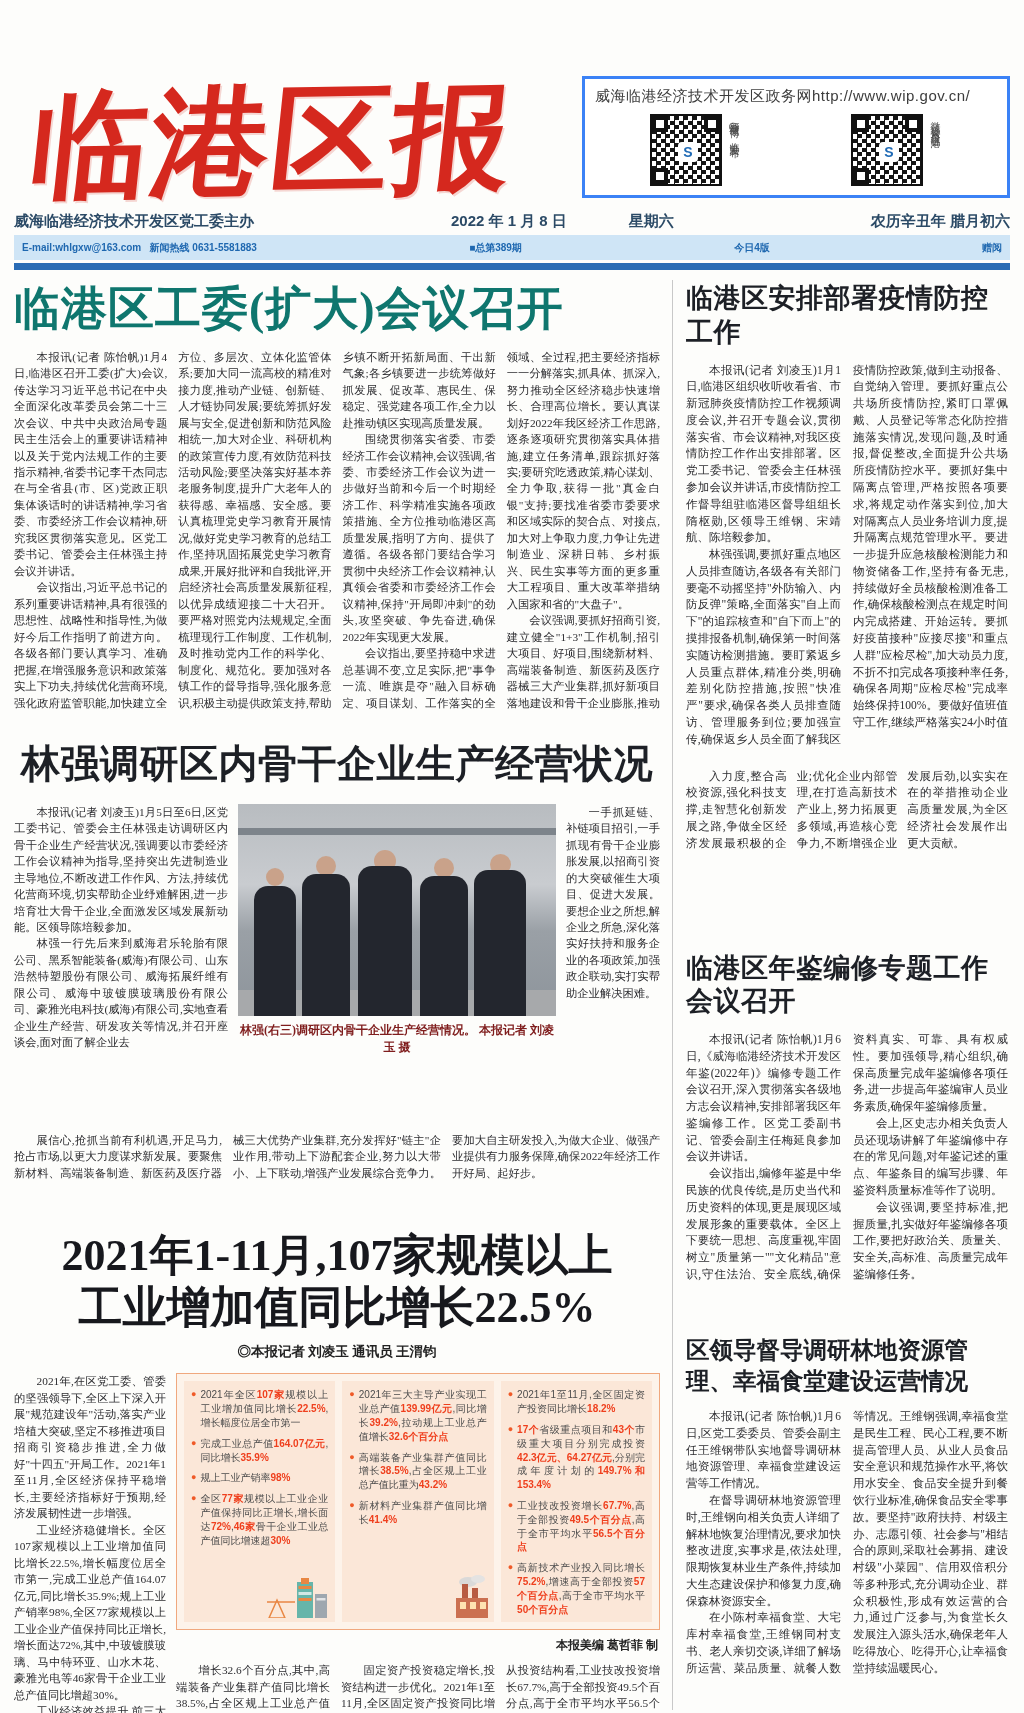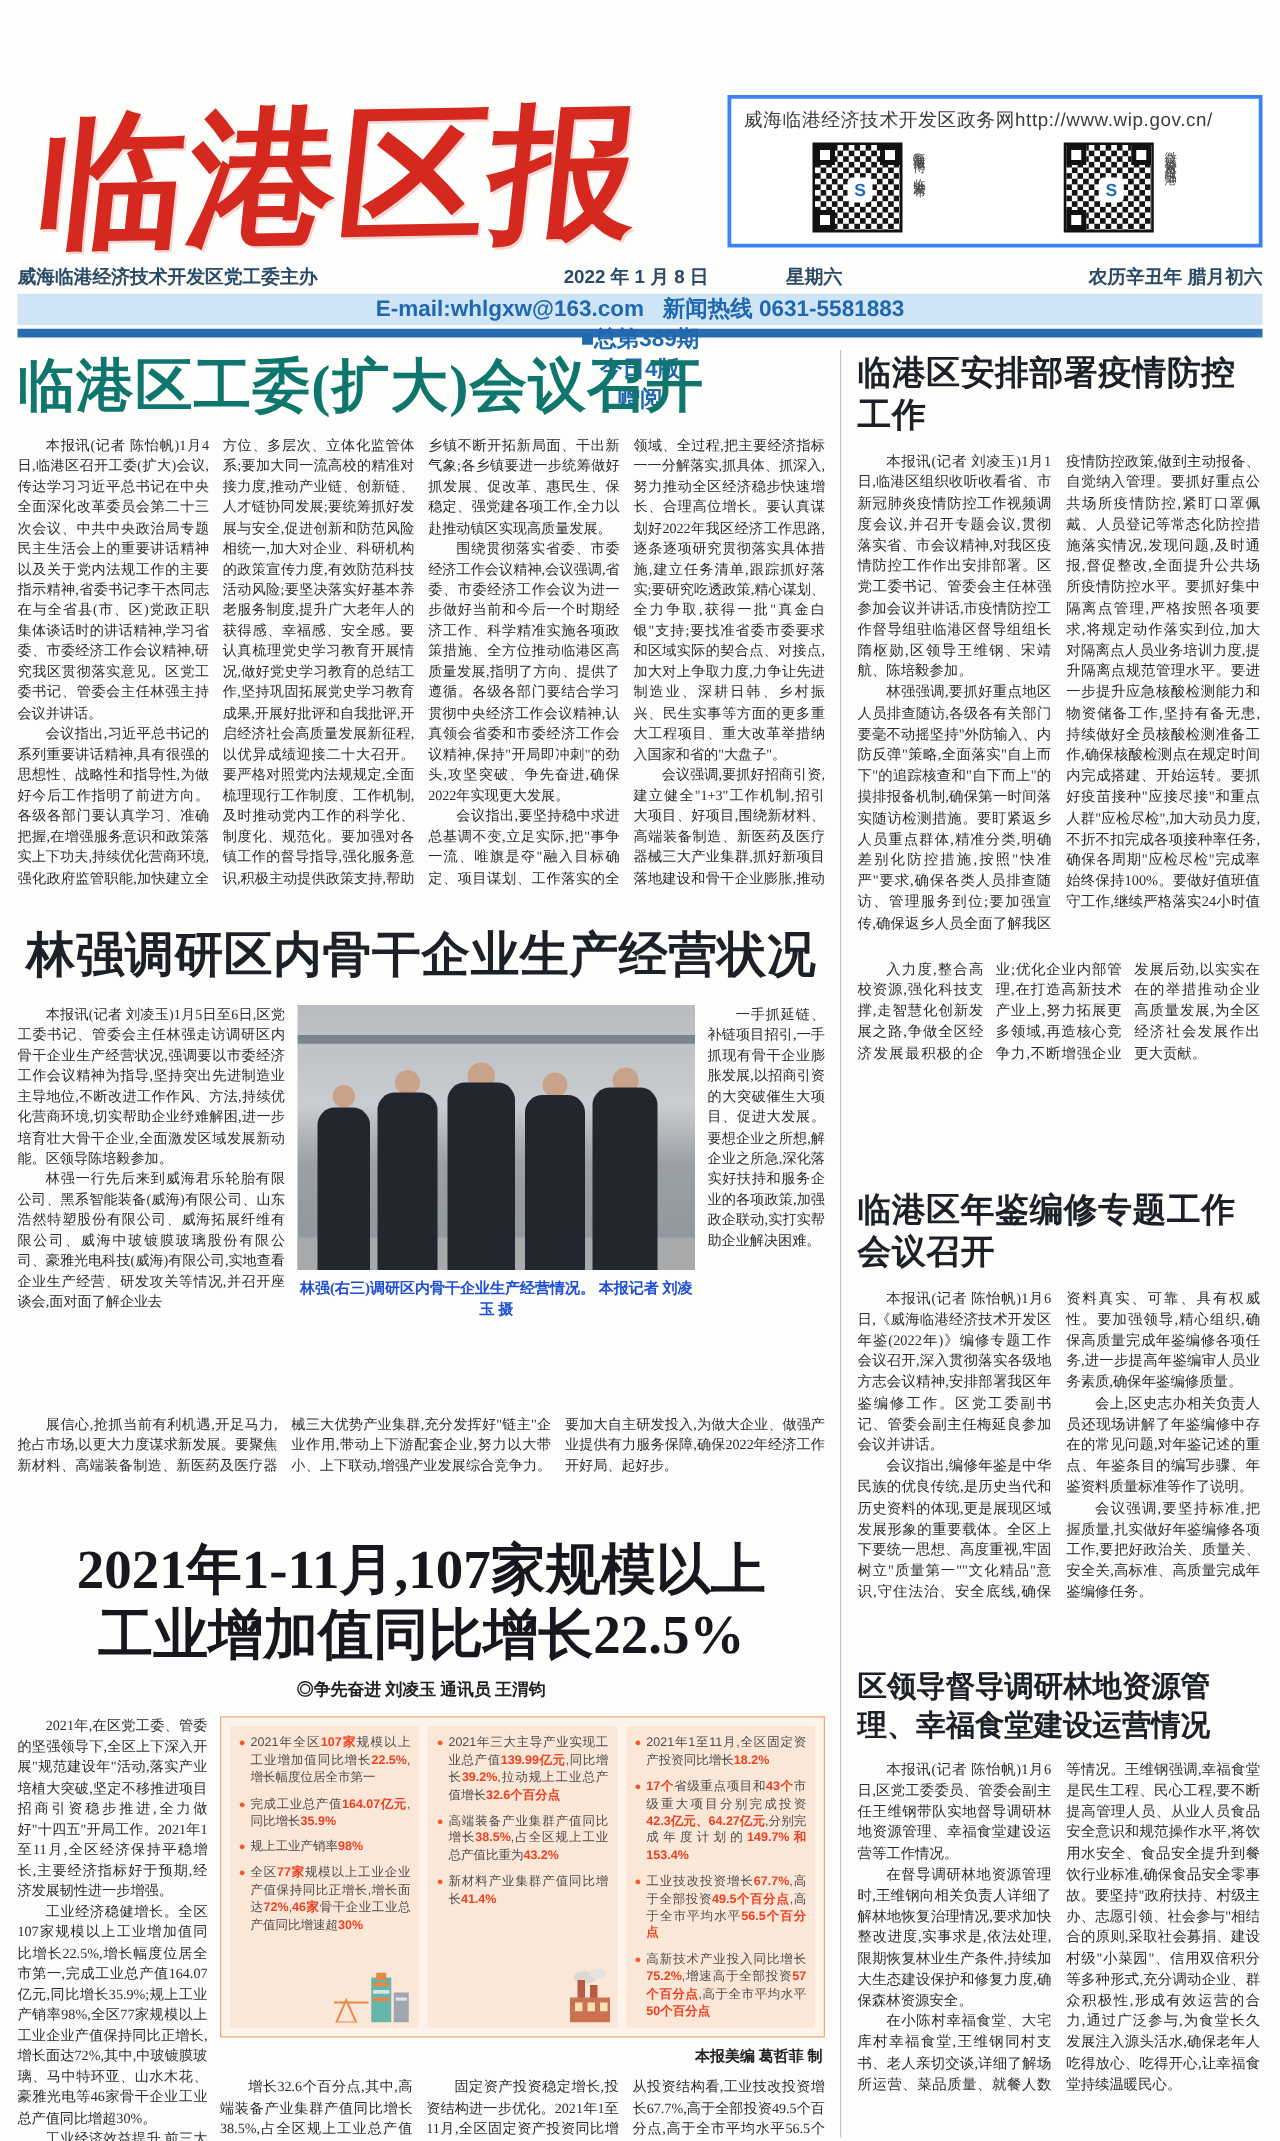--- a/index.html
+++ b/index.html
@@ -28,21 +28,21 @@
   .qr .finder { position:absolute; width:16px; height:16px; border:4px solid #111; background:#fff; }
   .qr .f1{ top:0; left:0; } .qr .f2{ top:0; right:0; } .qr .f3{ bottom:0; left:0; }
   .qr .logo { position:absolute; top:26px; left:26px; width:20px; height:20px; background:#fff; border-radius:4px;
     color:#1f6ab5; font-family:"Liberation Sans", sans-serif; font-weight:bold; font-size:14px; text-align:center; line-height:20px;}
   .qr-caption { writing-mode:vertical-rl; font-family:"Liberation Sans", sans-serif; font-size:10px; color:#4a4a4a; letter-spacing:2px; height:72px; }
   
   .info1 { display:flex; justify-content:space-between; align-items:center; height:27px; margin-top:8px;
     font-family:"Liberation Sans", sans-serif; font-size:15px; font-weight:bold; color:#2b4a66; }
   .info1 .mid { display:flex; gap:62px; }
   .info2 { display:flex; justify-content:space-between; align-items:center; height:25px; background:#cfe5f6;
-    font-family:"Liberation Sans", sans-serif; font-size:18px; font-weight:bold; color:#1f68b0; padding:0 8px;flex-direction:column; }
+    font-family:"Liberation Sans", sans-serif; font-size:10px; font-weight:bold; color:#1f68b0; padding:0 8px; }
   .blue-rule { height:7px; background:#2a6cb4; margin-top:3px; }
   
   .content { display:flex; margin-top:10px; align-items:flex-start; }
   .main-col { width:646px; }
   .rail { width:336px; margin-left:12px; border-left:1px solid #c8c8c8; padding-left:13px; }
   h1.a1-head { font-size:46px; font-weight:bold; color:#0f766e; text-align:left; letter-spacing:1px; line-height:1.1; margin:4px 0 14px; }
   .body-text { font-size:11.3px; line-height:1.46; text-align:justify; color:#2c2c30; }
   .body-text p { text-indent:2em; }
   .cols4 { column-count:4; column-gap:11px; height:372px; overflow:hidden; }
   .cols3 { column-count:3; column-gap:11px; overflow:hidden; }
@@ -55,21 +55,21 @@
   h1.a2-head { font-size:39px; font-weight:bold; color:#1d2026; text-align:center; letter-spacing:.5px; margin:0 0 13px; }
   .a2-row { display:flex; gap:10px; }
   .a2-left { width:214px; height:318px; overflow:hidden; }
   .a2-photo-wrap { width:318px; }
   .photo { width:318px; height:212px; position:relative; overflow:hidden;
     background:linear-gradient(180deg,#b8bcc0 0%,#c9ccd0 38%,#9aa0a6 60%,#8d949b 100%); }
   .photo .beam { position:absolute; left:0; top:24px; width:100%; height:7px; background:#7d848b; }
   .photo .person { position:absolute; bottom:0; border-radius:14px 14px 0 0; background:#23262e; }
   .photo .head { position:absolute; border-radius:50%; background:#c9a28a; }
   .photo .floor { position:absolute; bottom:0; width:100%; height:26px; background:#a7a9ab; }
-  .caption { font-size:12px; font-weight:bold; margin-top:6px; text-align:center; color:#1d4ed8; }
+  .caption { font-size:12px; font-weight:bold; margin-top:6px; text-align:center; color:#7f1d1d; }
   .a2-mini { width:94px; height:318px; overflow:hidden; }
   .a2-bottom { margin-top:10px; height:78px; }
   
   .a4 { margin-top:20px; }
   h1.a4-head { font-size:44px; font-weight:bold; color:#17181d; text-align:center; line-height:1.18; letter-spacing:0; }
   .a4-byline { text-align:center; font-size:13.5px; font-weight:bold; margin:10px 0 12px; color:#222; }
   .a4-row { display:flex; gap:10px; align-items:flex-start; }
   .a4-leftcol { width:152px; height:342px; overflow:hidden; }
   .a4-right { width:484px; }
   .infographic { border:1px solid #f0a87e; background:#fdf3ea; padding:7px; display:flex; gap:7px; }
@@ -186,21 +186,21 @@
         <div class="a2-bottom body-text cols3">
             <p>展信心,抢抓当前有利机遇,开足马力,抢占市场,以更大力度谋求新发展。要聚焦新材料、高端装备制造、新医药及医疗器械三大优势产业集群,充分发挥好"链主"企业作用,带动上下游配套企业,努力以大带小、上下联动,增强产业发展综合竞争力。要加大自主研发投入,为做大企业、做强产业提供有力服务保障,确保2022年经济工作开好局、起好步。</p>
           </div>
       </div>
 
       <div class="a4">
         <h1 class="a4-head">
           <span>2021年1-11月,107家规模以上</span><br>
           <span>工业增加值同比增长22.5%</span>
         </h1>
-        <div class="a4-byline">◎争先奋进 刘凌玉 通讯员 王渭钧</div>
+        <div class="a4-byline">◎本报记者 刘凌玉 通讯员 王渭钧</div>
         <div class="a4-row">
           <div class="a4-leftcol body-text">
               <p>2021年,在区党工委、管委的坚强领导下,全区上下深入开展"规范建设年"活动,落实产业培植大突破,坚定不移推进项目招商引资稳步推进,全力做好"十四五"开局工作。2021年1至11月,全区经济保持平稳增长,主要经济指标好于预期,经济发展韧性进一步增强。</p>
               <p>工业经济稳健增长。全区107家规模以上工业增加值同比增长22.5%,增长幅度位居全市第一,完成工业总产值164.07亿元,同比增长35.9%;规上工业产销率98%,全区77家规模以上工业企业产值保持同比正增长,增长面达72%,其中,中玻镀膜玻璃、马中特环亚、山水木花、豪雅光电等46家骨干企业工业总产值同比增超30%。</p>
               <p>工业经济效益提升,前三大主导产业实现工业总产值139.99亿元,同比增长39.2%,拉动规上工业总产值</p>
             </div>
           <div class="a4-right">
             <div class="infographic">
               <div class="ig-panel">
                 <svg class="ig-art" width="64" height="40" viewBox="0 0 64 40">

